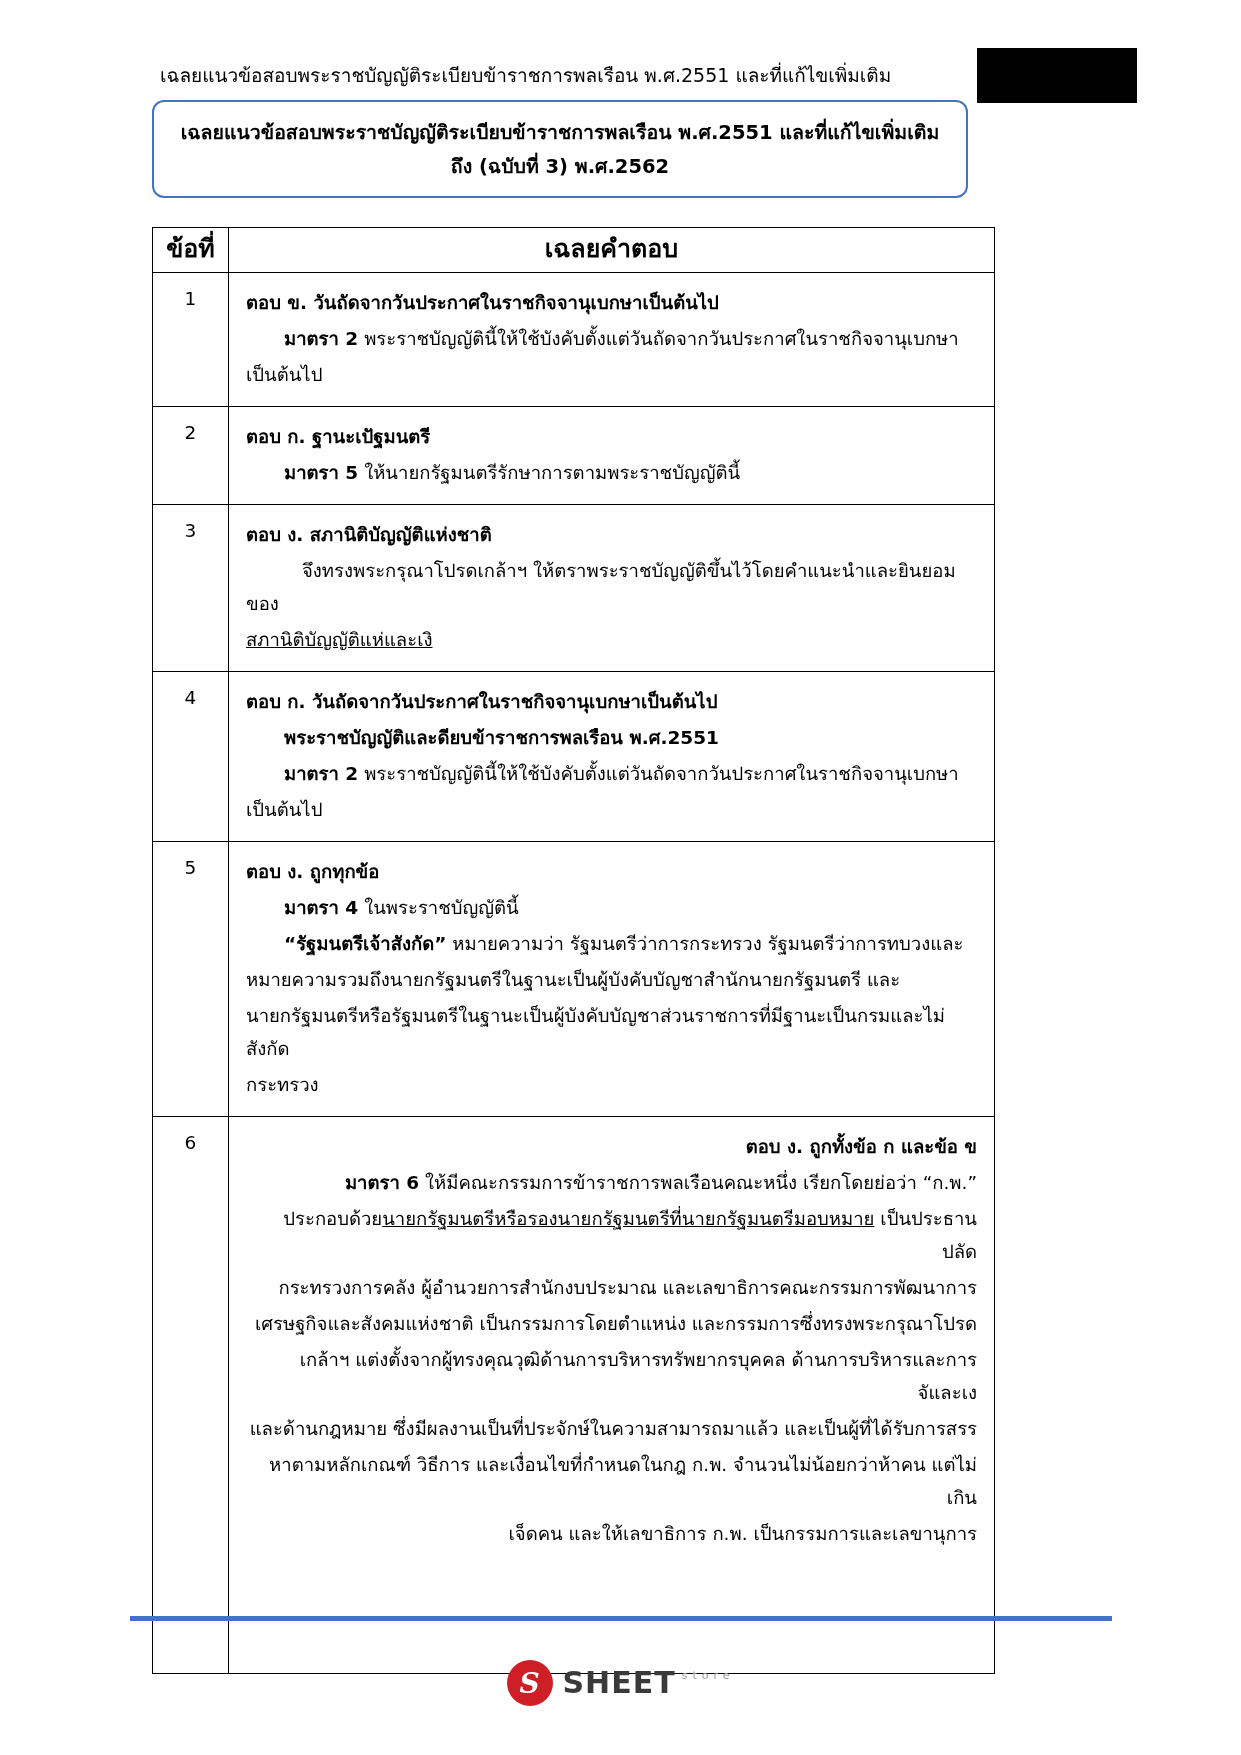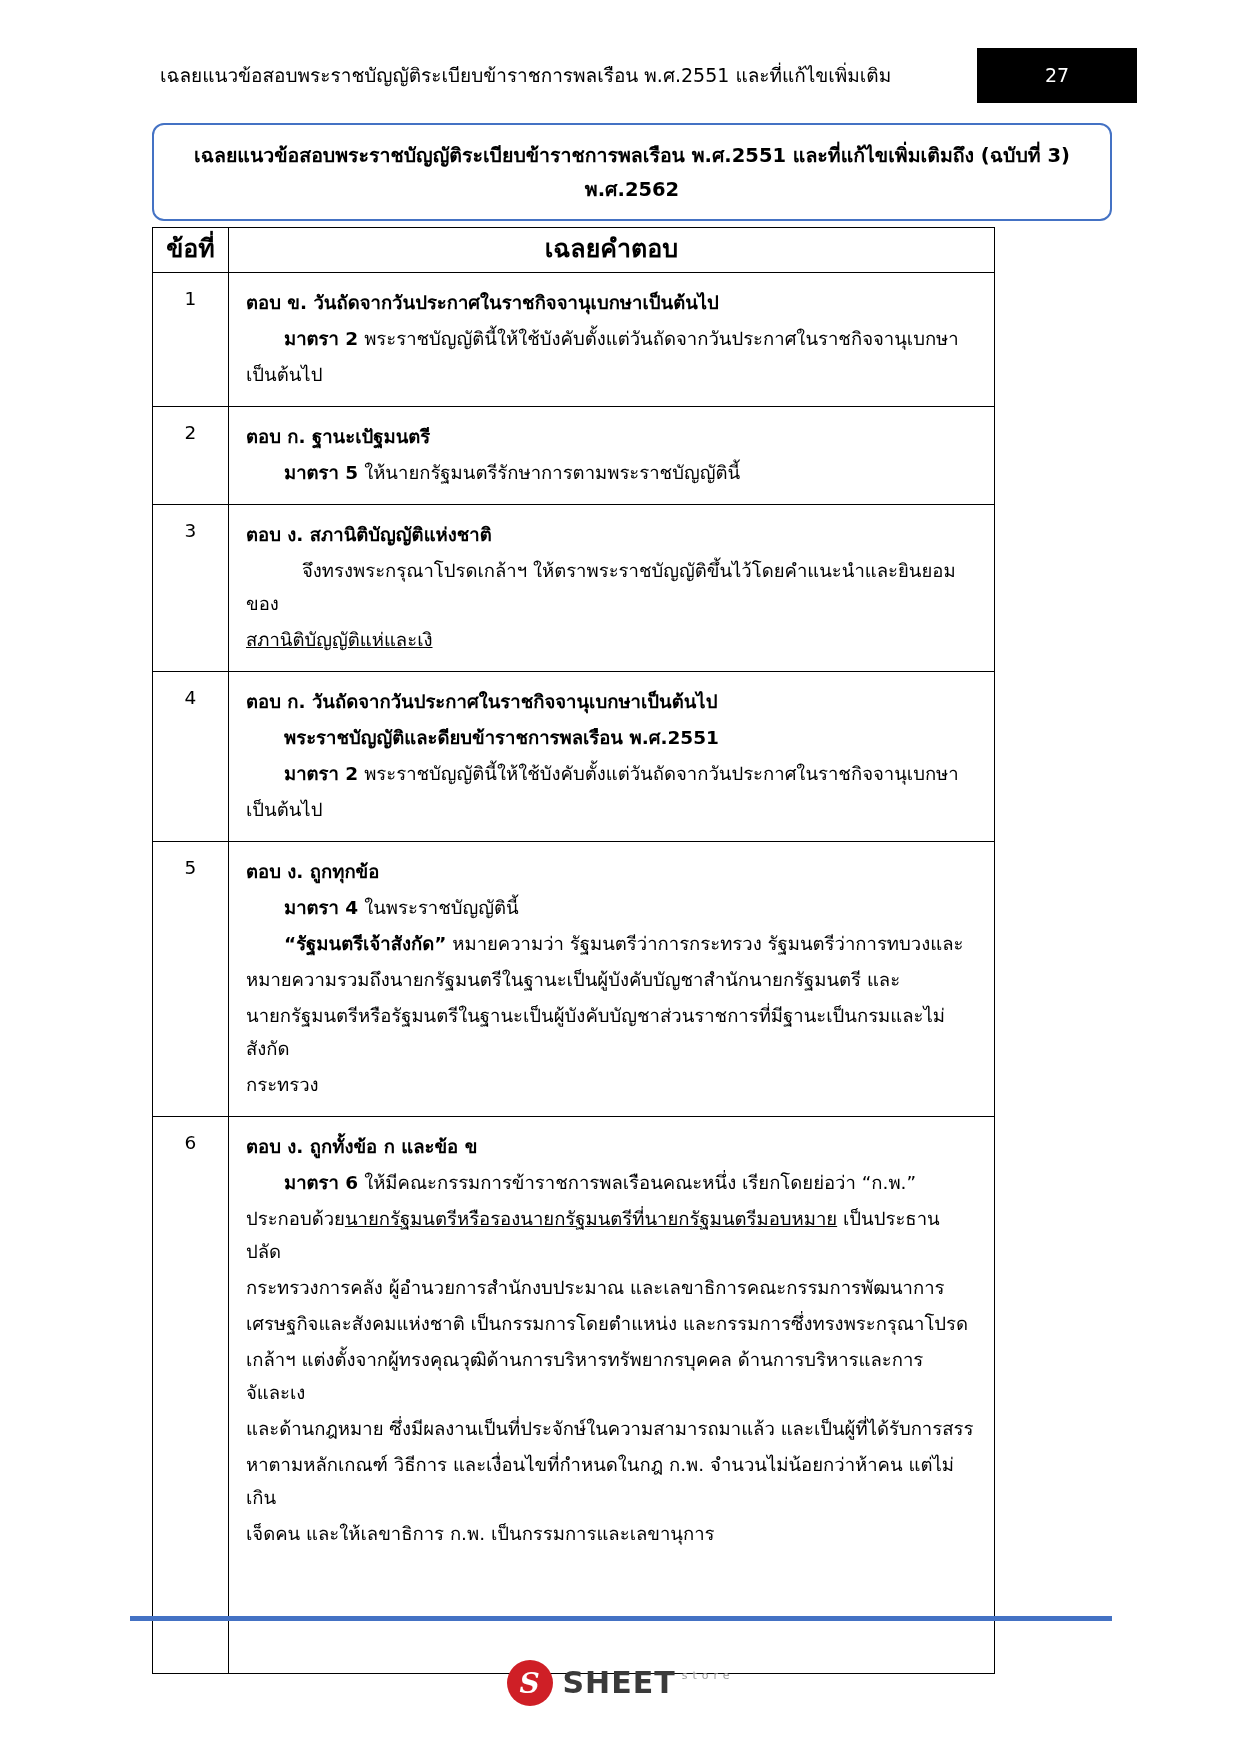--- a/index.html
+++ b/index.html
@@ -50,22 +50,22 @@
     line-height: 55px;
     text-align: center;
     color: #ffffff;
     font-size: 19px;
   }
 
   
   .title-box {
     position: absolute;
     left: 152px;
-    top: 123px;
-    width: 960px;
+    top: 100px;
+    width: 816px;
     min-height: 92px;
     border: 2px solid #4472c4;
     border-radius: 12px;
     box-sizing: border-box;
     padding: 14px 26px 12px 26px;
   }
   .title-text {
     font-size: 19.5px;
     font-weight: bold;
     line-height: 34px;
@@ -107,21 +107,21 @@
     font-size: 18.5px;
     line-height: 33px;
   }
   .ans-cell p {
     margin: 3px;
   }
   .b { font-weight: bold; }
   .u { text-decoration: underline; }
   .indent1 { text-indent: 38px; }
   .indent2 { text-indent: 56px; }
-  .tall-pad { padding-bottom: 120px; }
+  .tall-pad { padding-bottom: 120px; text-align: right; }
 
   
   .footer-rule {
     position: absolute;
     left: 130px;
     top: 1616px;
     width: 982px;
     height: 5px;
     background: #4472c4;
   }
@@ -169,21 +169,20 @@
     margin-top: 2px;
     margin-left: 6px;
   }
 </style>
 </head>
 <body>
 
 <div class="header">
   <div class="header-title">เฉลยแนวข้อสอบพระราชบัญญัติระเบียบข้าราชการพลเรือน พ.ศ.2551 และที่แก้ไขเพิ่มเติม</div>
   <div class="header-pagebox"></div>
-  <div class="header-pagenum">27</div>
 </div>
 
 <div class="title-box">
   <div class="title-text">เฉลยแนวข้อสอบพระราชบัญญัติระเบียบข้าราชการพลเรือน พ.ศ.2551 และที่แก้ไขเพิ่มเติมถึง (ฉบับที่ 3) พ.ศ.2562</div>
 </div>
 
 <table class="table">
   <colgroup>
     <col class="col-no">
     <col class="col-ans">

